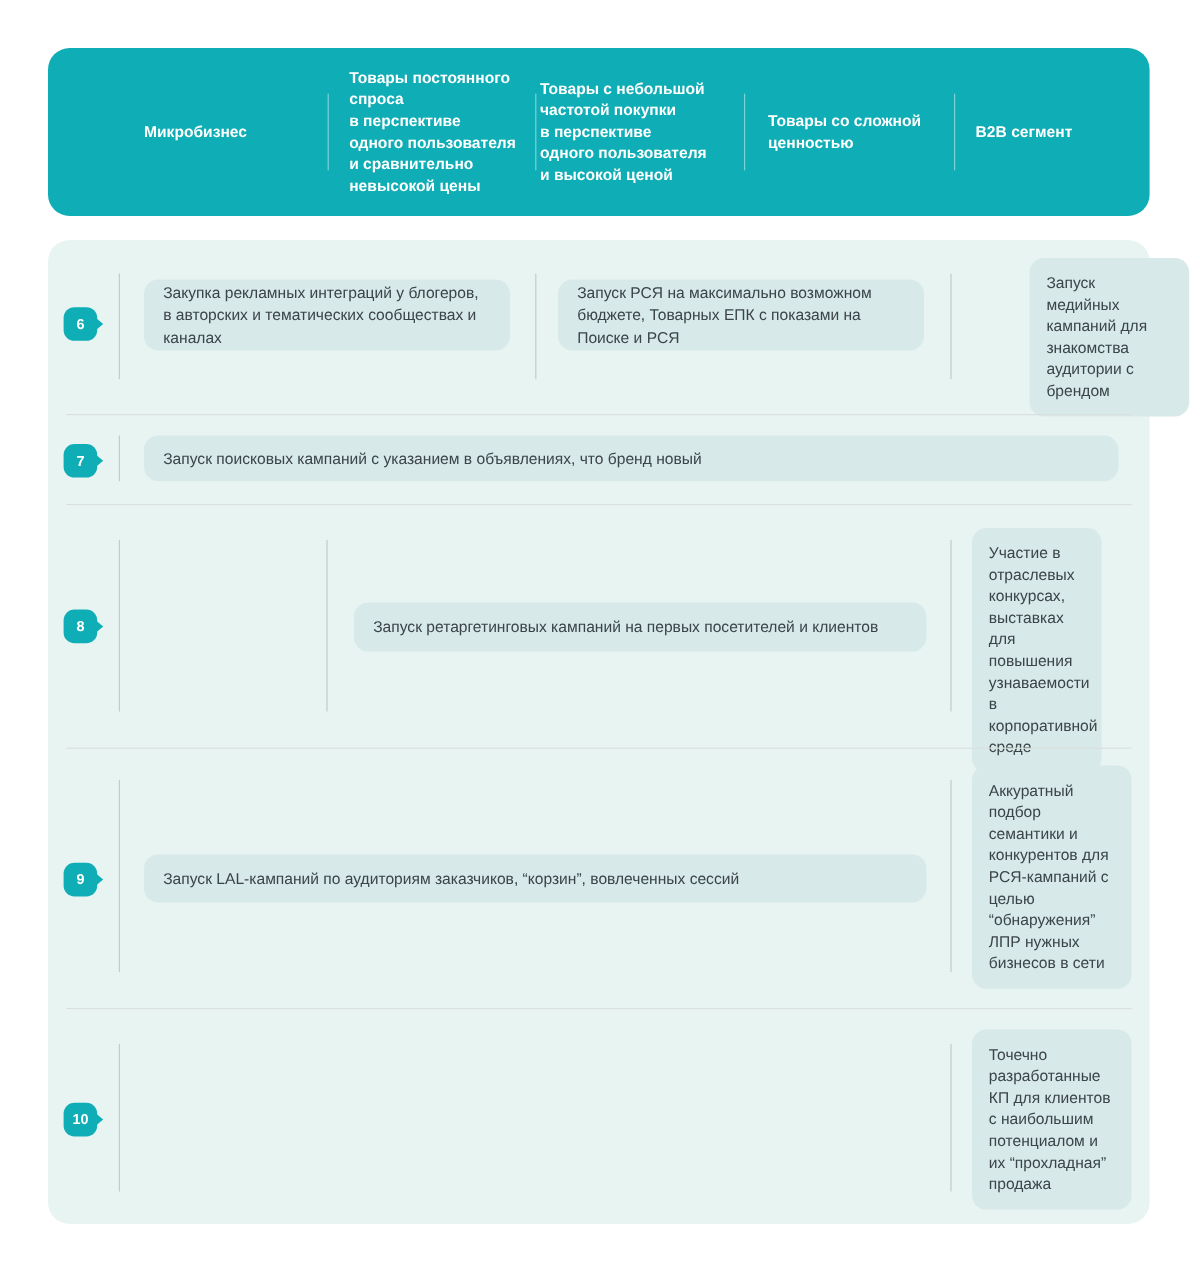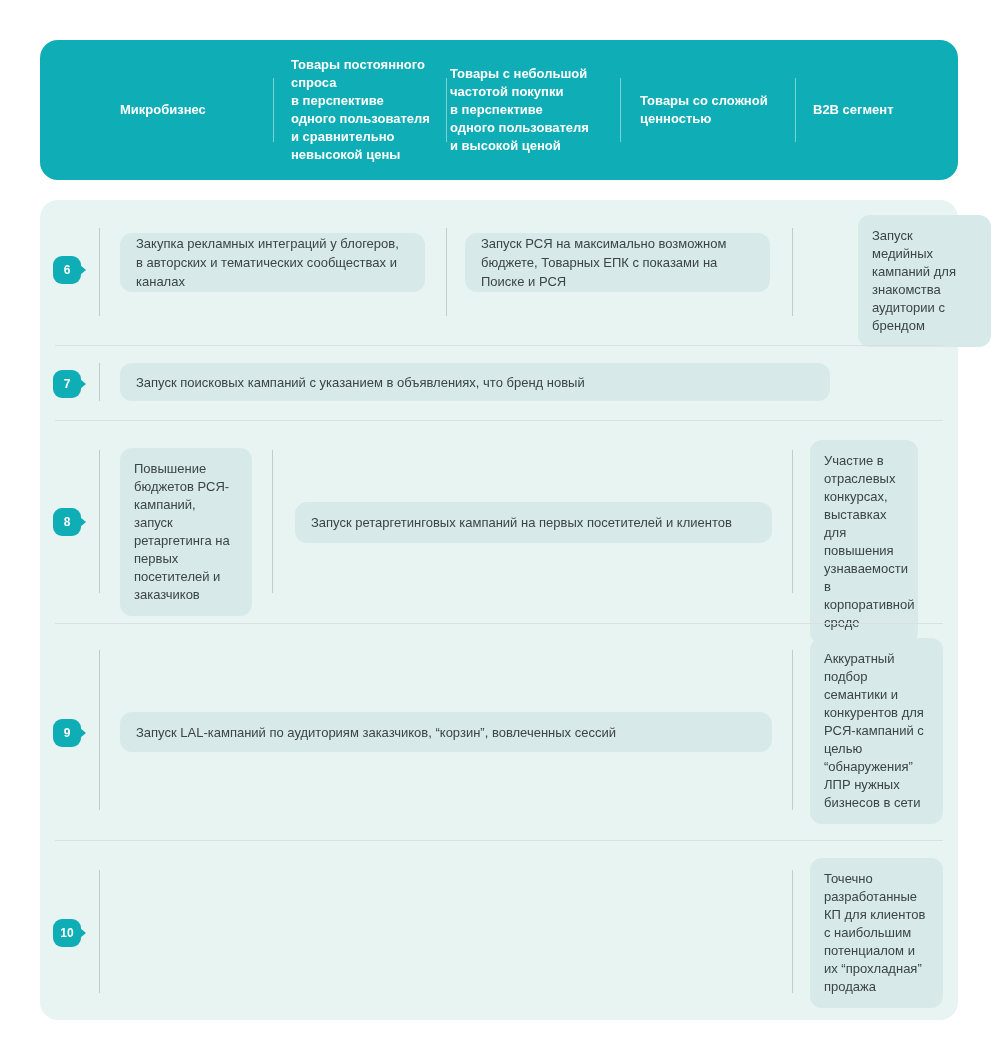--- a/index.html
+++ b/index.html
@@ -84,26 +84,25 @@
     <div class="vline" style="left:59px;top:28px;height:88px;"></div>
     <div class="cell" style="left:80px;top:33px;width:305px;">Закупка рекламных интеграций у блогеров, в авторских и тематических сообществах и каналах</div>
     <div class="vline" style="left:406px;top:28px;height:88px;"></div>
     <div class="cell" style="left:425px;top:33px;width:305px;">Запуск РСЯ на максимально возможном бюджете, Товарных ЕПК с показами на Поиске и РСЯ</div>
     <div class="vline" style="left:752px;top:28px;height:88px;"></div>
     <div class="cell narrow" style="left:770px;top:15px;width:133px;margin-left:48px;">Запуск медийных кампаний для знакомства аудитории с брендом</div>
     <div class="hline" style="top:145px;"></div>
 
     <div class="badge" style="top:170px;">7</div>
     <div class="vline" style="left:59px;top:163px;height:38px;"></div>
-    <div class="cell center" style="left:80px;top:163px;width:710px;height:38px;">Запуск поисковых кампаний с указанием в объявлениях, что бренд новый</div>
+    <div class="cell center" style="left:80px;top:163px;width:812px;height:38px;">Запуск поисковых кампаний с указанием в объявлениях, что бренд новый</div>
     <div class="hline" style="top:220px;"></div>
 
     <div class="badge" style="top:308px;">8</div>
     <div class="vline" style="left:59px;top:250px;height:143px;"></div>
-    <div class="cell narrow" style="left:80px;top:248px;width:132px;">Повышение бюджетов РСЯ-кампаний, запуск ретаргетинга на первых посетителей и заказчиков</div>
     <div class="vline" style="left:232px;top:250px;height:143px;"></div>
     <div class="cell center" style="left:255px;top:302px;width:477px;height:41px;text-align:center;">Запуск ретаргетинговых кампаний на первых посетителей и клиентов</div>
     <div class="vline" style="left:752px;top:250px;height:143px;"></div>
     <div class="cell narrow" style="left:770px;top:240px;width:108px;">Участие в отраслевых конкурсах, выставках для повышения узнаваемости в корпоративной среде</div>
     <div class="hline" style="top:423px;"></div>
 
     <div class="badge" style="top:519px;">9</div>
     <div class="vline" style="left:59px;top:450px;height:160px;"></div>
     <div class="cell center" style="left:80px;top:512px;width:652px;height:40px;">Запуск LAL-кампаний по аудиториям заказчиков, “корзин”, вовлеченных сессий</div>
     <div class="vline" style="left:752px;top:450px;height:160px;"></div>

